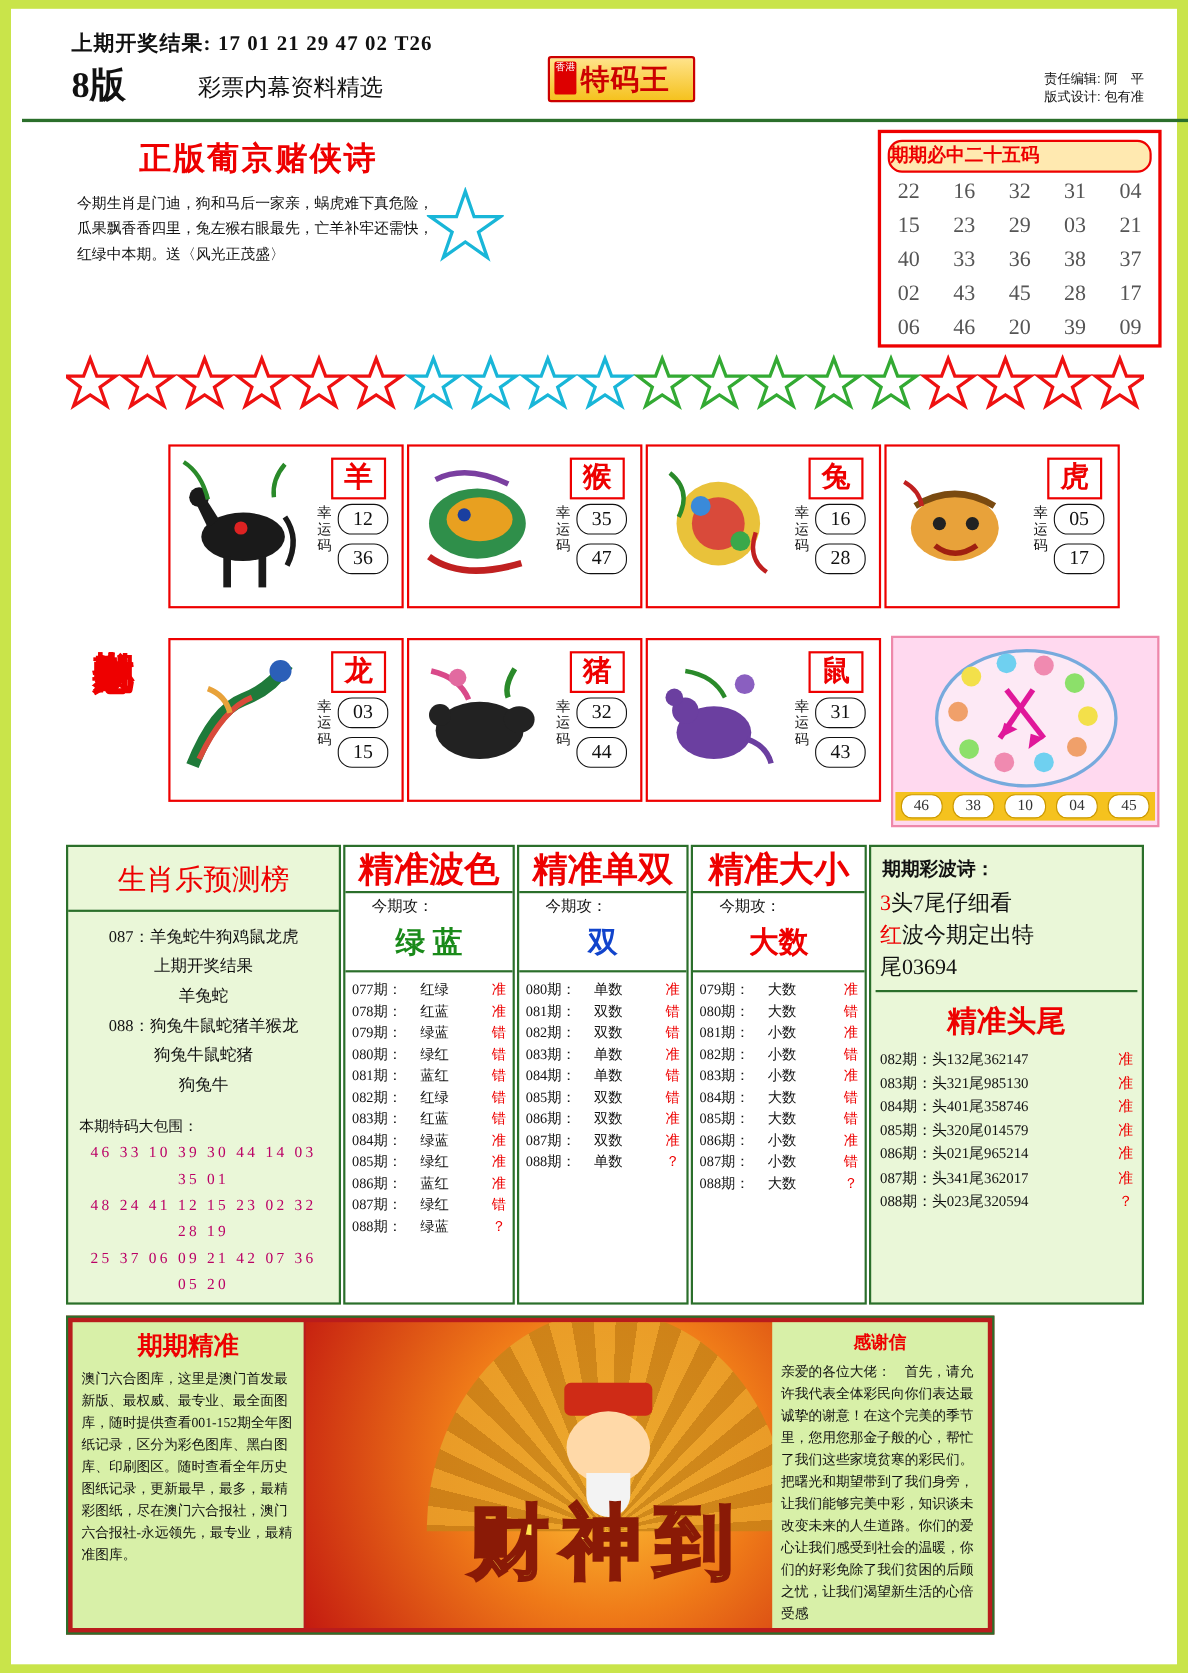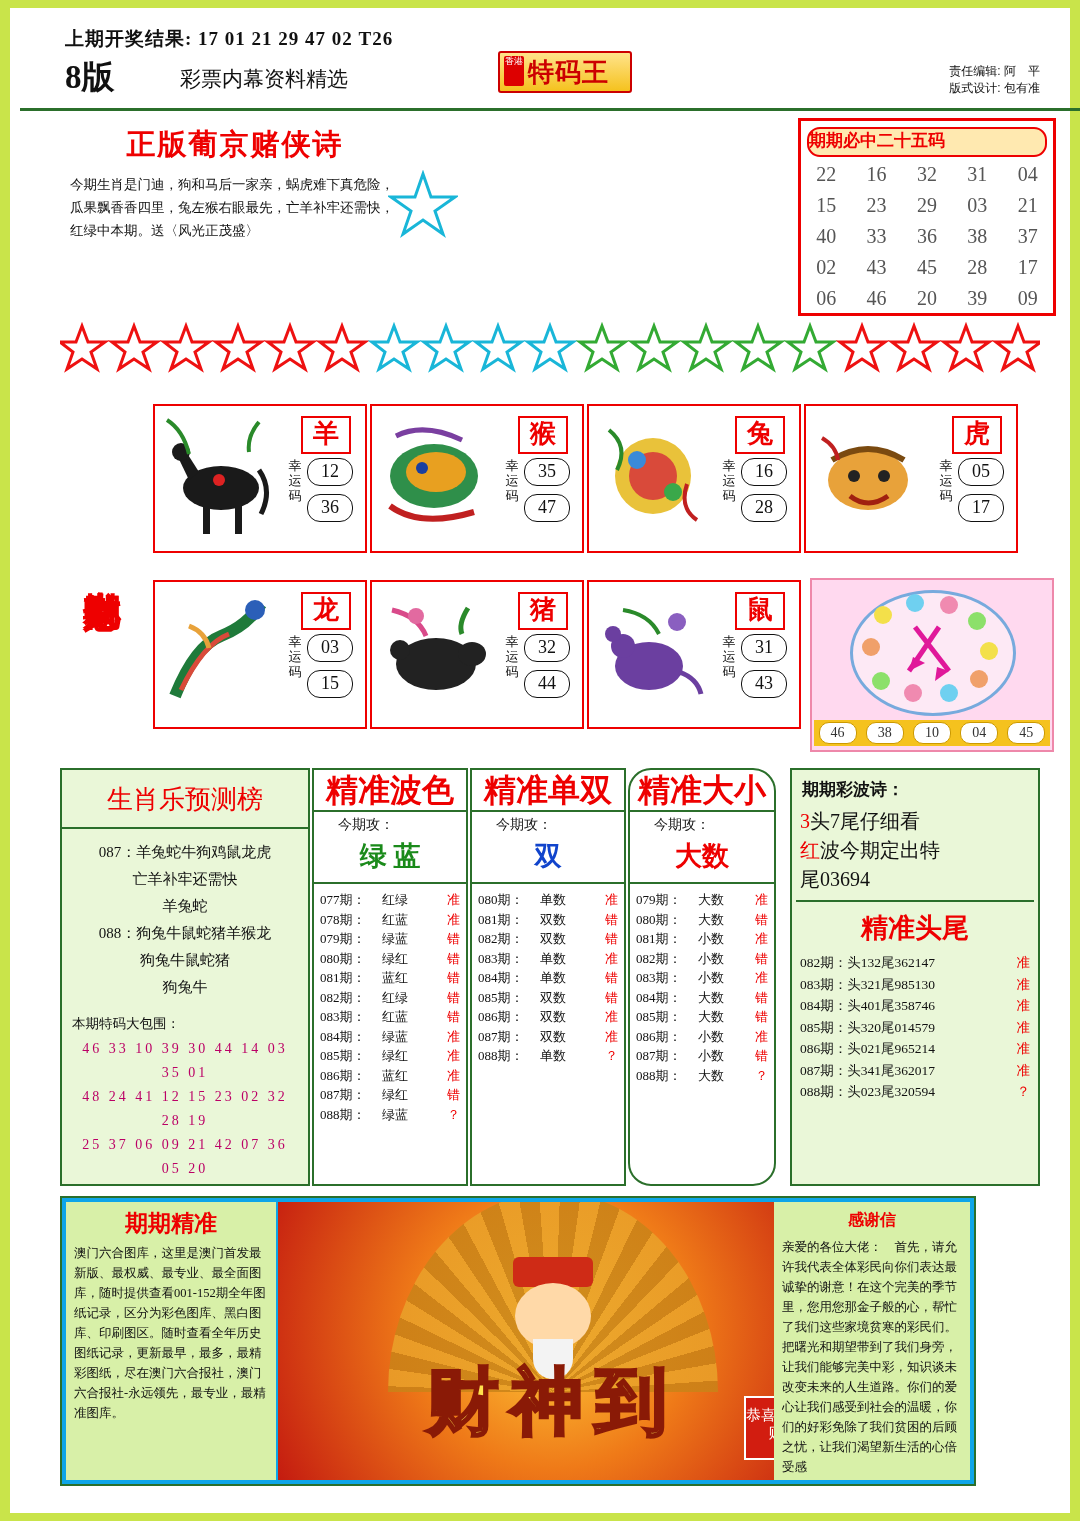--- a/index.html
+++ b/index.html
@@ -71,34 +71,34 @@
   .p-col .sub{height:26px;font-size:14px;color:#111;padding-left:24px;line-height:26px;font-family:"Liberation Serif",serif;}
   .p-col .big{height:44px;text-align:center;font-size:27px;font-weight:bold;font-family:"Liberation Serif",serif;}
   .p-col .rows{border-top:2px solid #2b6f2b;padding:6px 6px 0 6px;font-size:13px;line-height:19.5px;color:#111;font-family:"Liberation Serif",serif;}
   .rows .r{display:flex;}
   .rows .r .c1{width:62px;}
   .rows .r .c2{flex:1;color:#111;}
   .rows .r .c3{width:26px;text-align:right;color:#e00;}
 
   .p-c1{left:302px;top:768px;width:156px;height:418px;}
   .p-c2{left:460px;top:768px;width:156px;height:418px;}
-  .p-c3{left:618px;top:768px;width:148px;height:418px;border-radius:23px;}
+  .p-c3{left:618px;top:768px;width:160px;height:418px;}
 
   .p-right{left:780px;top:768px;width:250px;height:418px;background:#eaf7d8;}
   .p-right .rh{margin:8px 0 0 10px;font-size:17px;font-weight:bold;color:#111;font-family:"Liberation Serif",serif;}
   .p-right .rp{margin:6px 0 0 8px;font-size:20px;line-height:29px;color:#111;font-family:"Liberation Serif",serif;}
   .p-right .divider{margin:6px 4px 0 4px;border-top:2px solid #2b6f2b;}
   .p-right h3{margin:8px 0 4px 0;text-align:center;font-size:27px;color:#e00;font-weight:bold;font-family:"Liberation Serif",serif;}
   .p-right .tail{padding:2px 8px;font-size:13.5px;line-height:21.5px;color:#111;font-family:"Liberation Serif",serif;}
   .p-right .tail .r{display:flex;gap:22px;}
   .p-right .tail .r .c1{width:188px;}
   .p-right .tail .r .c2{width:30px;text-align:right;color:#e00;}
 
   
-  .bottom{position:absolute;left:50px;top:1196px;width:916px;height:290px;border:2px solid #2b6f2b;box-sizing:border-box;background:#0ea5e9;}
+  .bottom{position:absolute;left:50px;top:1196px;width:844px;height:290px;border:2px solid #2b6f2b;box-sizing:border-box;background:#b91c1c;}
   .b-left{position:absolute;left:4px;top:4px;width:210px;height:278px;background:#d8f0a8;}
   .b-left h3{margin:6px 0 4px 0;text-align:center;font-size:23px;color:#e00;font-weight:bold;font-family:"Liberation Serif",serif;}
   .b-left p{margin:0 8px;font-size:12.5px;line-height:20px;color:#111;font-family:"Liberation Serif",serif;}
   .b-mid{position:absolute;left:216px;top:4px;width:550px;height:278px;background:radial-gradient(circle at 50% 45%, #ffcf3a 0%, #ef7a18 45%, #c41b10 100%);overflow:hidden;}
   .b-mid .fan{position:absolute;left:110px;top:-10px;width:330px;height:200px;border-radius:50% 50% 0 0 / 100% 100% 0 0;background:repeating-conic-gradient(from 200deg at 50% 100%, #e9a22a 0deg 6deg, #c98318 6deg 12deg);opacity:.85;}
   .b-mid .god{position:absolute;left:215px;top:55px;width:120px;height:130px;}
   .b-mid .god .hat{position:absolute;left:20px;top:0;width:80px;height:30px;background:#cf2b16;border-radius:6px;}
   .b-mid .god .face{position:absolute;left:22px;top:26px;width:76px;height:66px;background:#ffd9a8;border-radius:38px/33px;}
   .b-mid .god .beard{position:absolute;left:40px;top:82px;width:40px;height:40px;background:#f3f3f3;border-radius:0 0 20px 20px;}
   .b-mid .title{position:absolute;left:40px;bottom:30px;width:470px;text-align:center;font-size:72px;font-weight:bold;color:#ffe14d;-webkit-text-stroke:3px #8a1a06;font-family:"Liberation Serif",serif;letter-spacing:12px;}
@@ -351,21 +351,21 @@
       <div class="b">10</div>
       <div class="b">04</div>
       <div class="b">45</div>
     </div>
   </div>
 
   <div class="panel p-left">
     <h3>生肖乐预测榜</h3>
     <div class="lines">
       <div>087：羊兔蛇牛狗鸡鼠龙虎</div>
-      <div>亡羊补牢还需快</div>
+      <div>上期开奖结果</div>
       <div>羊兔蛇</div>
       <div>088：狗兔牛鼠蛇猪羊猴龙</div>
       <div>狗兔牛鼠蛇猪</div>
       <div>狗兔牛</div>
     </div>
     <div class="note">本期特码大包围：</div>
     <div class="bignums">
       <div>46 33 10 39 30 44 14 03 35 01</div>
       <div>48 24 41 12 15 23 02 32 28 19</div>
       <div>25 37 06 09 21 42 07 36 05 20</div>

